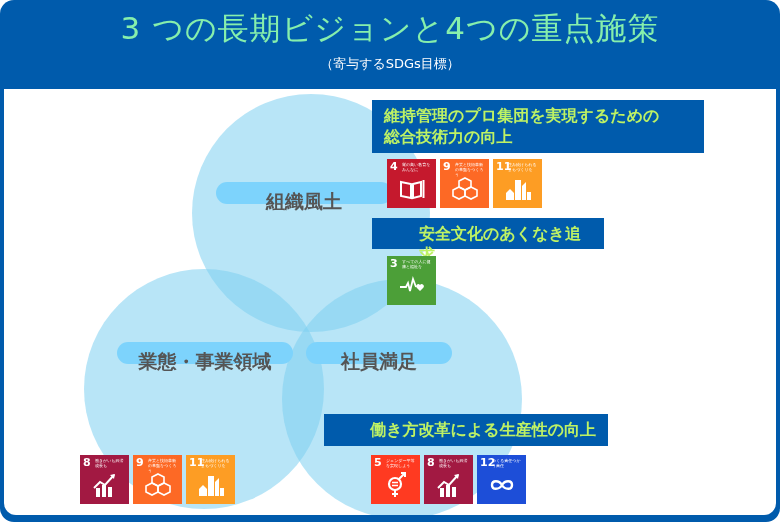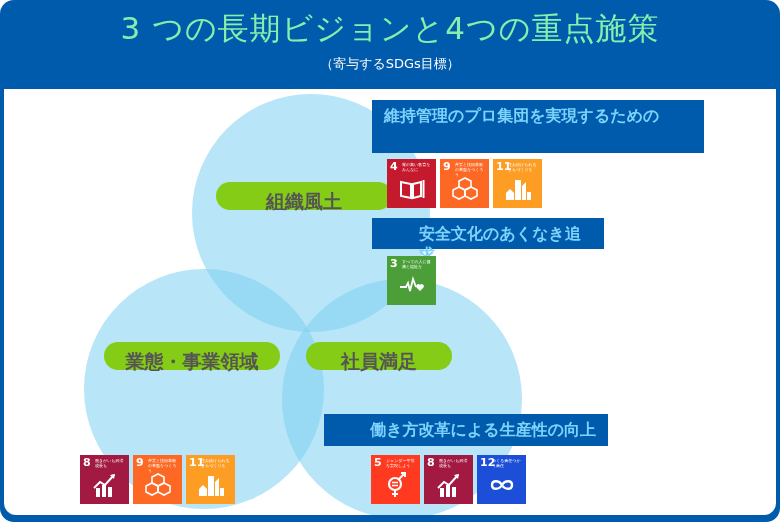--- a/index.html
+++ b/index.html
@@ -2,47 +2,48 @@
 <html><head>
 <meta charset="utf-8">
 <style>
   html,body{margin:0;padding:0;}
   body{width:780px;height:522px;overflow:hidden;background:#fff;font-family:"DejaVu Sans","Liberation Sans",sans-serif;}
   .frame{position:absolute;left:0;top:0;width:780px;height:522px;background:#005bac;border-radius:14px;}
   .title{position:absolute;left:0;top:8px;width:780px;text-align:center;color:#86efac;font-size:31px;letter-spacing:1px;font-weight:normal;}
   .subtitle{position:absolute;left:0;top:55px;width:780px;text-align:center;color:#fff;font-size:13px;}
   .panel{position:absolute;left:4px;top:89px;width:772px;height:426px;background:#fff;border-radius:0 0 12px 12px;overflow:hidden;}
   .circle{position:absolute;border-radius:50%;background:rgba(125,208,240,0.55);}
-  .pill{position:absolute;background:#84cc16;border-radius:22px;color:#555;font-weight:bold;font-size:19px;text-align:center;line-height:38px;height:28px;}
-  .box{position:absolute;background:#005bac;color:#7dd3fc;font-weight:bold;font-size:16px;line-height:21px;padding:5px 12px;box-sizing:border-box;}
+  .pill{position:absolute;background:#7dd3fc;border-radius:22px;color:#555;font-weight:bold;font-size:19px;text-align:center;line-height:38px;height:22px;}
+  .box{position:absolute;background:#005bac;color:#bef264;font-weight:bold;font-size:16px;line-height:21px;padding:5px 12px;box-sizing:border-box;}
   .sdgrow{position:absolute;display:flex;gap:4px;}
   .sdg{width:49px;height:49px;position:relative;color:#fff;overflow:hidden;}
   .sdg .num{position:absolute;left:3px;top:1px;font-size:11px;font-weight:bold;}
   .sdg .lbl{position:absolute;left:15px;top:3px;font-size:4px;line-height:5px;width:32px;}
   .sdg svg{position:absolute;left:12px;top:17px;width:26px;height:26px;}
 </style>
 </head>
 <body>
 
 <div class="frame">
   <div class="title">3 つの長期ビジョンと4つの重点施策</div>
   <div class="subtitle">（寄与するSDGs目標）</div>
 
   <div class="panel">
 
     <div class="circle" style="left:188px;top:5px;width:238px;height:238px;"></div>
     <div class="circle" style="left:80px;top:180px;width:240px;height:240px;"></div>
     <div class="circle" style="left:278px;top:190px;width:240px;height:240px;"></div>
 
     <div class="pill" style="left:212px;top:93px;width:176px;">組織風土</div>
-    <div class="pill" style="left:100px;top:253px;width:176px;text-align:center;">業態・事業領域</div>
+    <div class="pill" style="left:113px;top:253px;width:176px;text-align:center;">業態・事業領域</div>
     <div class="pill" style="left:302px;top:253px;width:146px;">社員満足</div>
 
     <div class="box" style="left:368px;top:11px;width:332px;height:53px;">
       <div>維持管理のプロ集団を実現するための</div>
+      <div>総合技術力の向上</div>
     </div>
     <div class="sdgrow" style="left:383px;top:70px;">
       <div class="sdg" style="background:#c5192d;">
         <span class="num">4</span>
         <span class="lbl">質の高い教育をみんなに</span>
         <svg viewBox="0 0 26 26">
             <path d="M2 6 L12 8 L12 22 L2 20 Z M14 8 L22 6 L22 20 L14 22 Z" fill="none" stroke="#fff" stroke-width="2"></path>
             <rect x="23.5" y="4" width="2" height="18" fill="#fff"></rect>
           </svg>
       </div>

